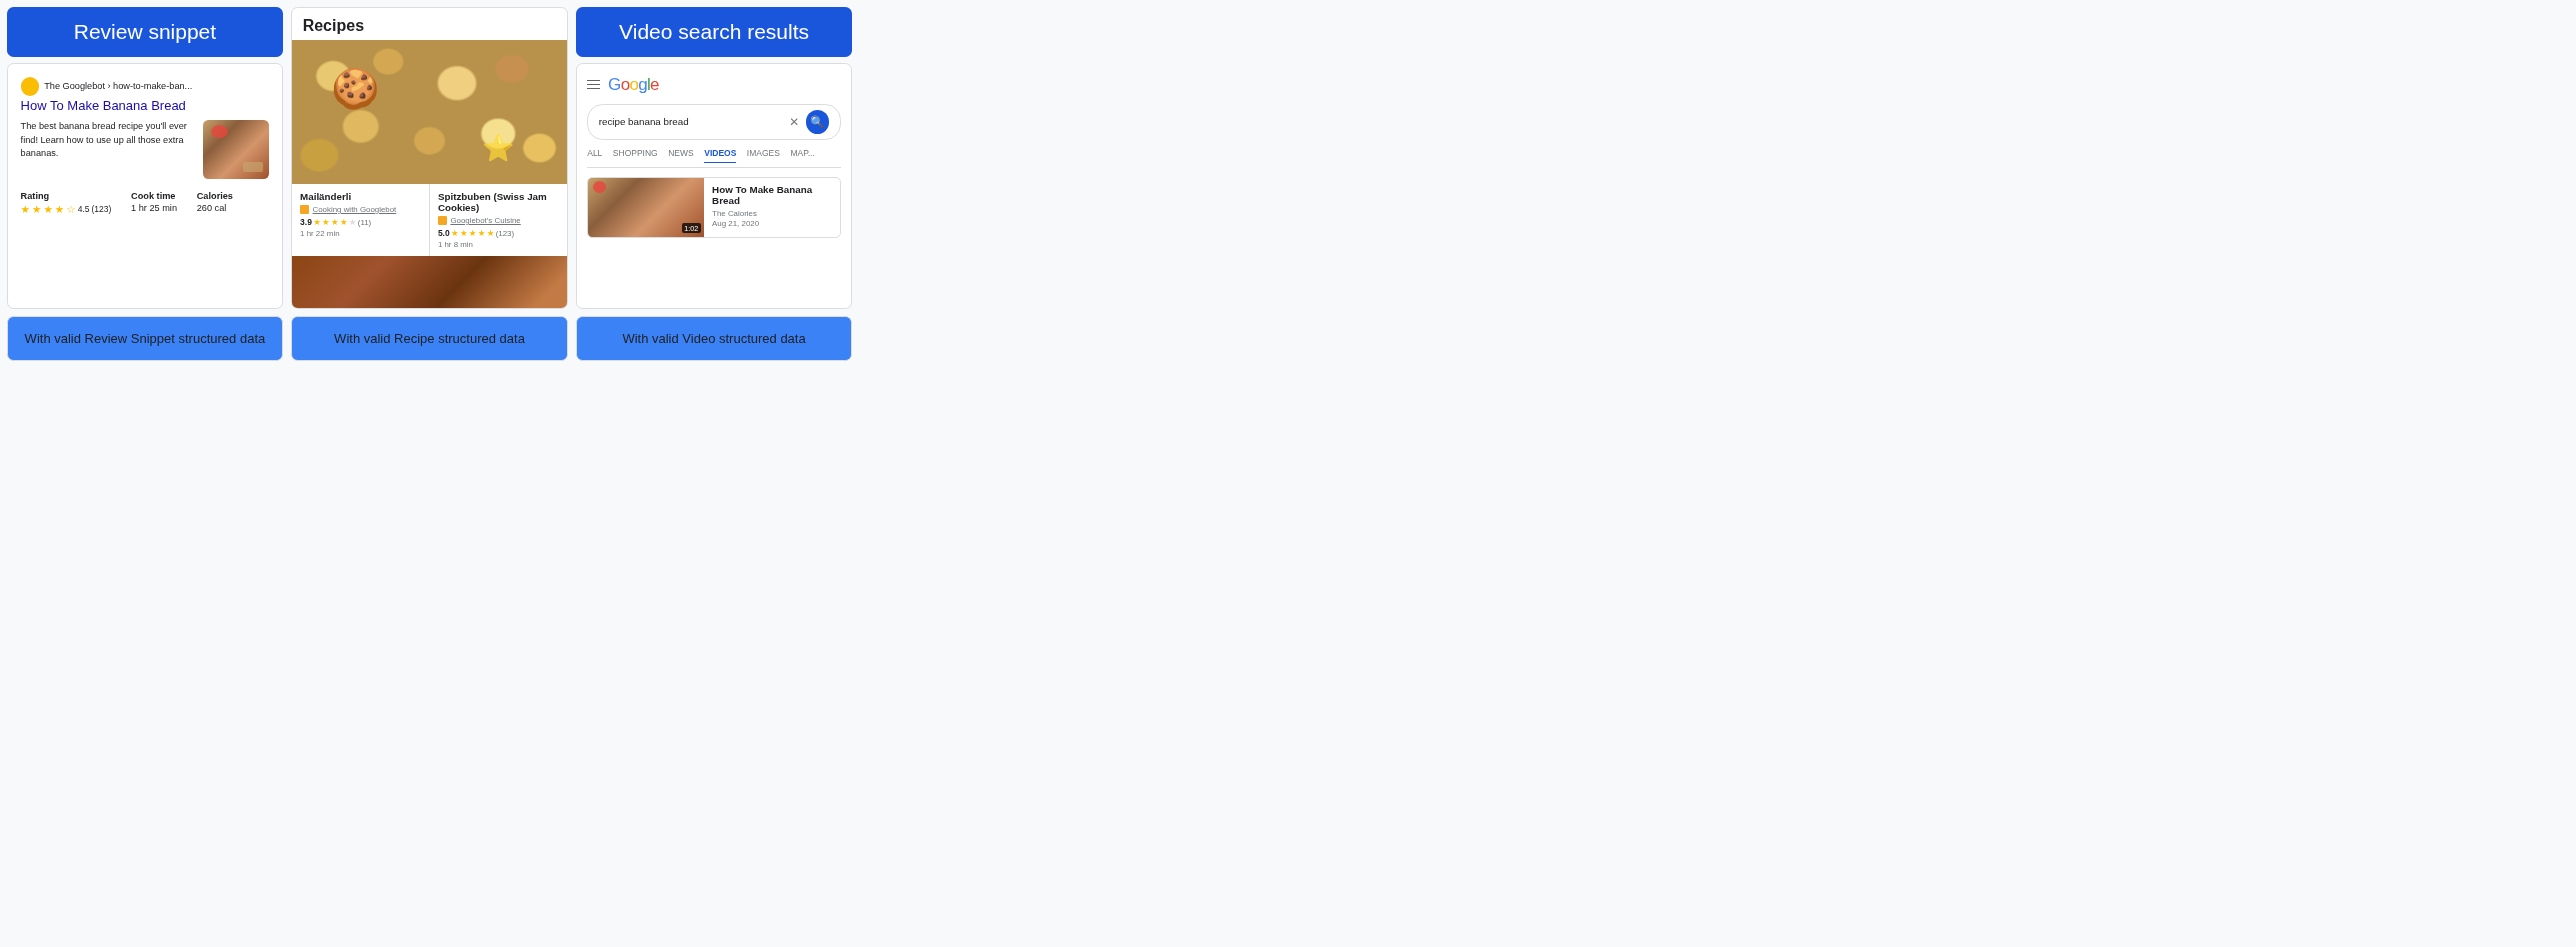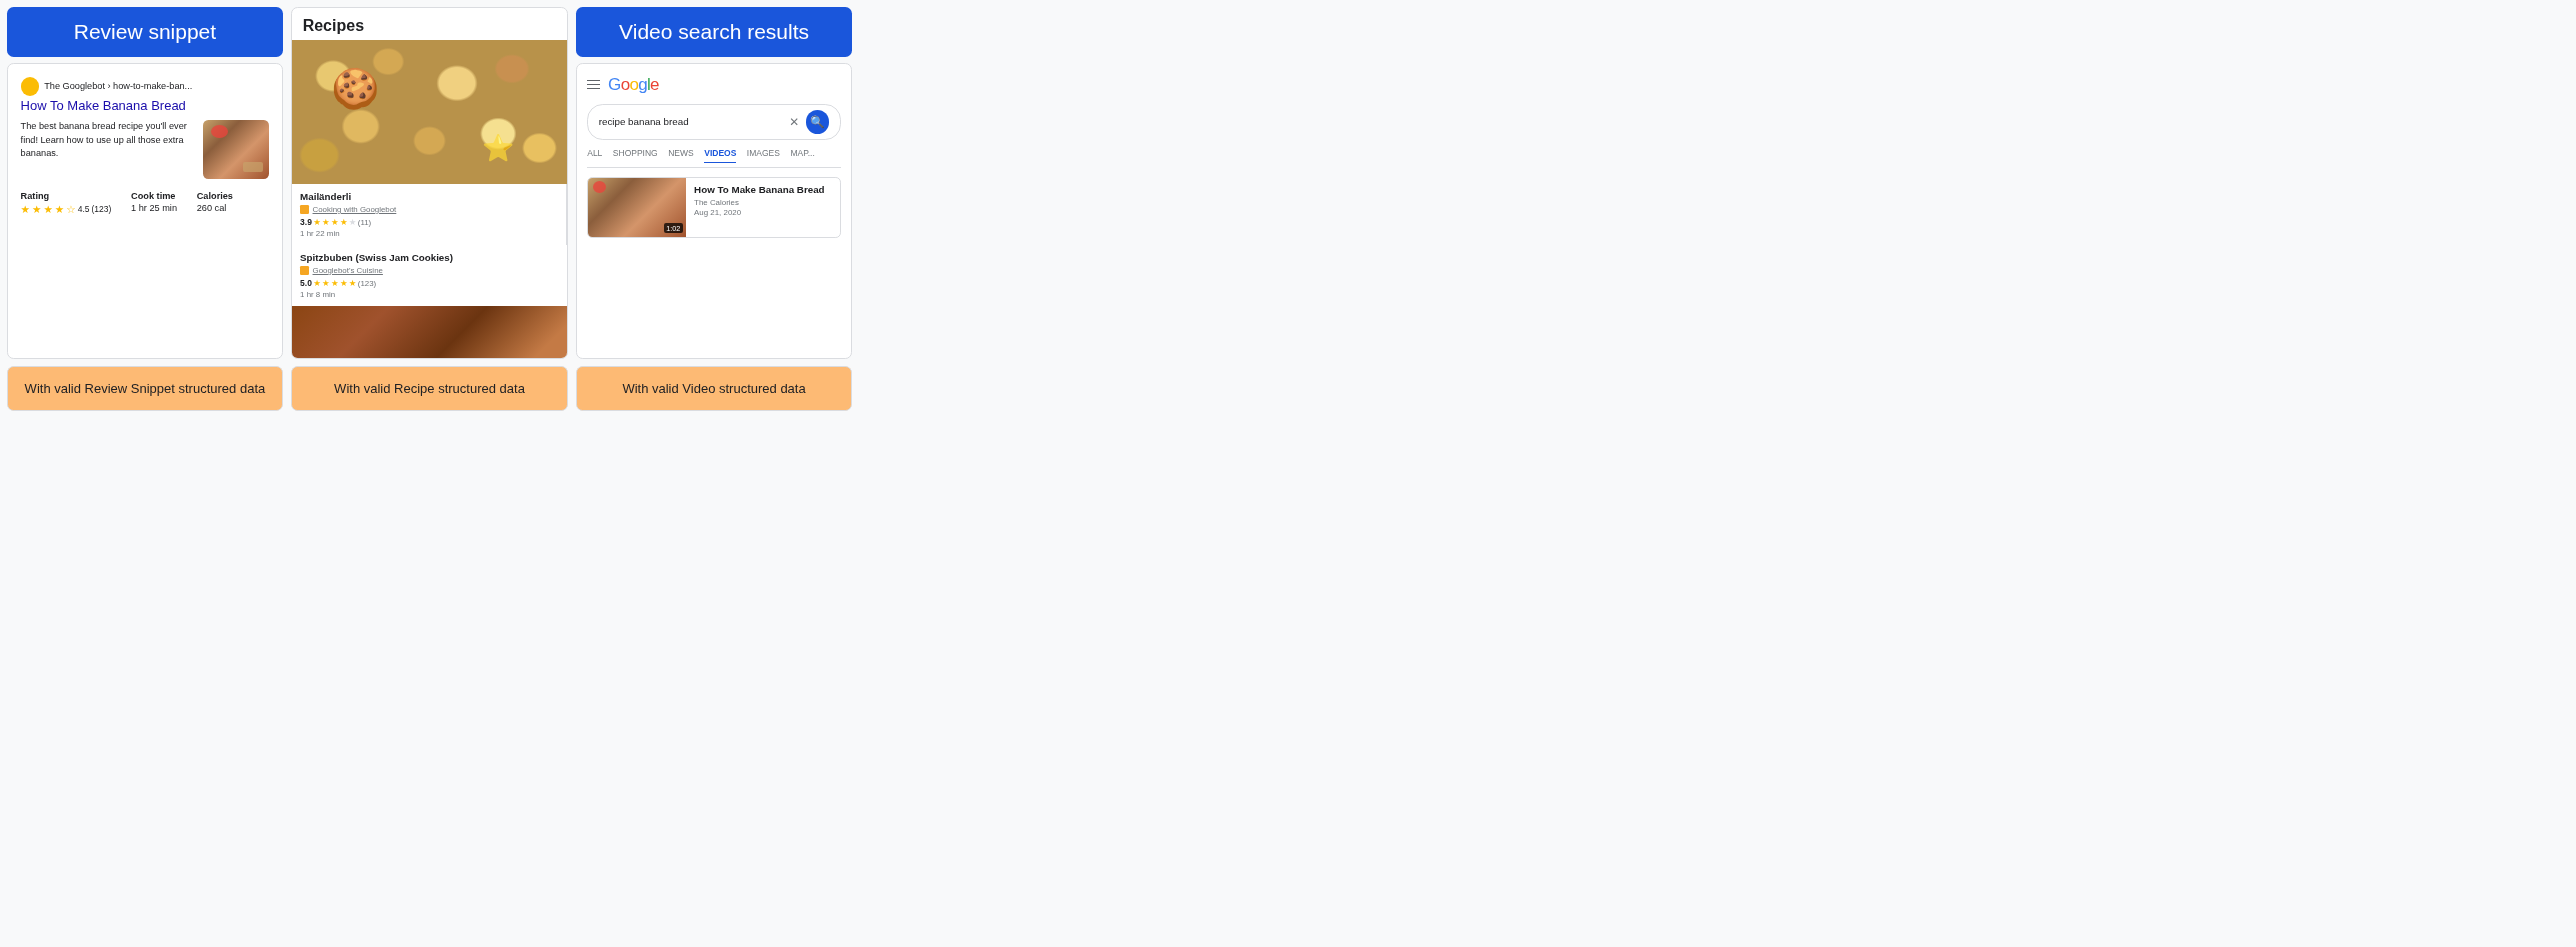--- a/index.html
+++ b/index.html
@@ -32,21 +32,21 @@
       text-align: center;
     }
     .header-banner-title {
       color: white;
       font-size: 21px;
       font-weight: 400;
     }
 
     
     .bottom-label {
-      background: #fdba74;
+      background: #3b82f6;
       border: 1.3px solid #dadce0;
       border-radius: 6.6px;
       padding: 14.4px 10.5px;
       text-align: center;
       font-size: 13px;
       color: #202124;
     }
 
     
     .review-card {
@@ -226,21 +226,20 @@
         radial-gradient(ellipse 23.6px 21px at 50% 70%, #d4a853 60%, transparent 70%),
         radial-gradient(ellipse 26px 23px at 75% 65%, #f5e090 60%, transparent 70%),
         radial-gradient(ellipse 29px 25px at 10% 80%, #c8a040 60%, transparent 70%),
         radial-gradient(ellipse 25px 22px at 90% 75%, #e8c060 60%, transparent 70%),
         #b8924a;
     }
 
     .recipe-items-row {
       display: flex;
       gap: 0;
-      flex-direction: column;
     }
 
     .recipe-item {
       flex: 1;
       padding: 6.6px 7.9px;
       border-right: 0.7px solid #dadce0;
     }
 
     .recipe-item:last-child {
       border-right: none;
@@ -408,21 +407,21 @@
 
     .video-result {
       display: flex;
       gap: 7.9px;
       border: 0.7px solid #dadce0;
       border-radius: 5.2px;
       overflow: hidden;
     }
 
     .video-thumbnail {
-      width: 98px;
+      width: 116px;
       height: 59px;
       flex-shrink: 0;
       position: relative;
       overflow: hidden;
     }
 
     .video-thumb-bg {
       width: 100%;
       height: 100%;
       background: linear-gradient(135deg, #c8a26b 0%, #8b5e3c 30%, #d4956a 60%, #a0522d 100%);

